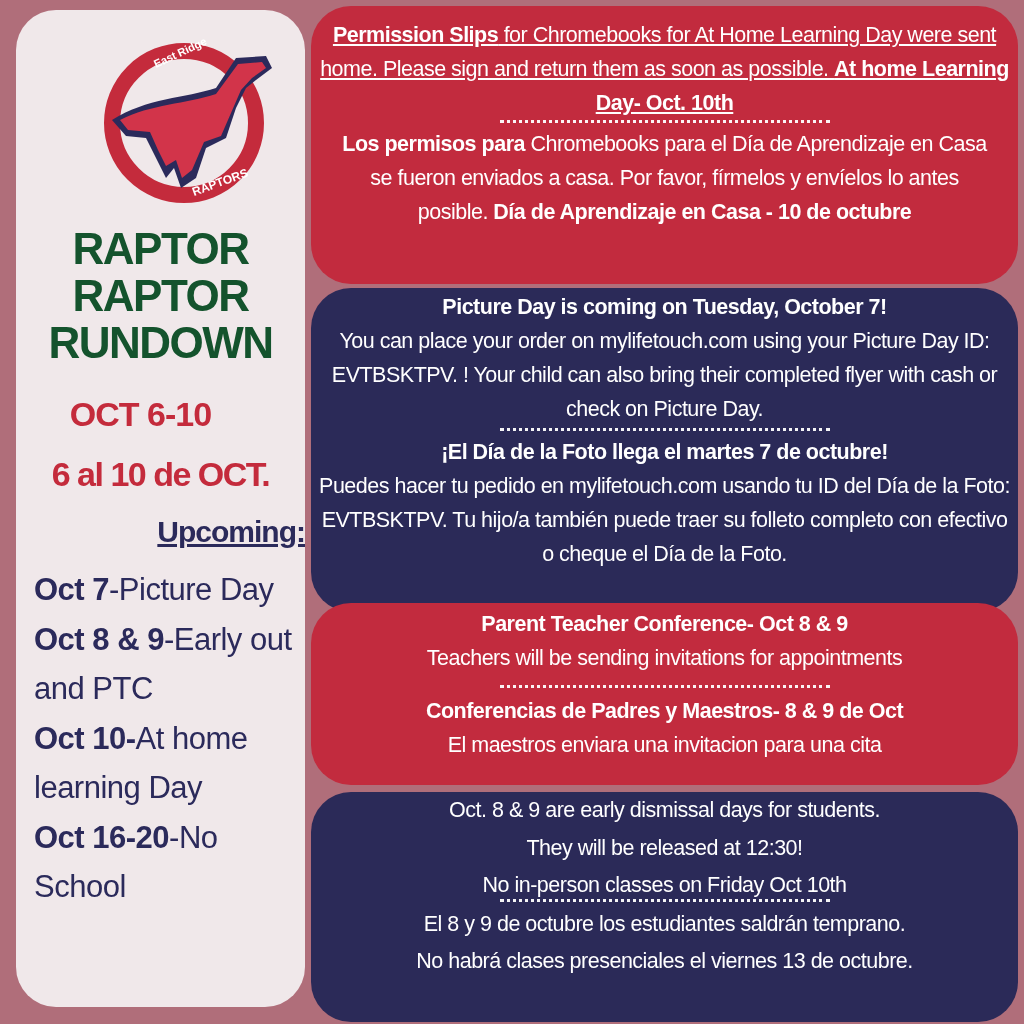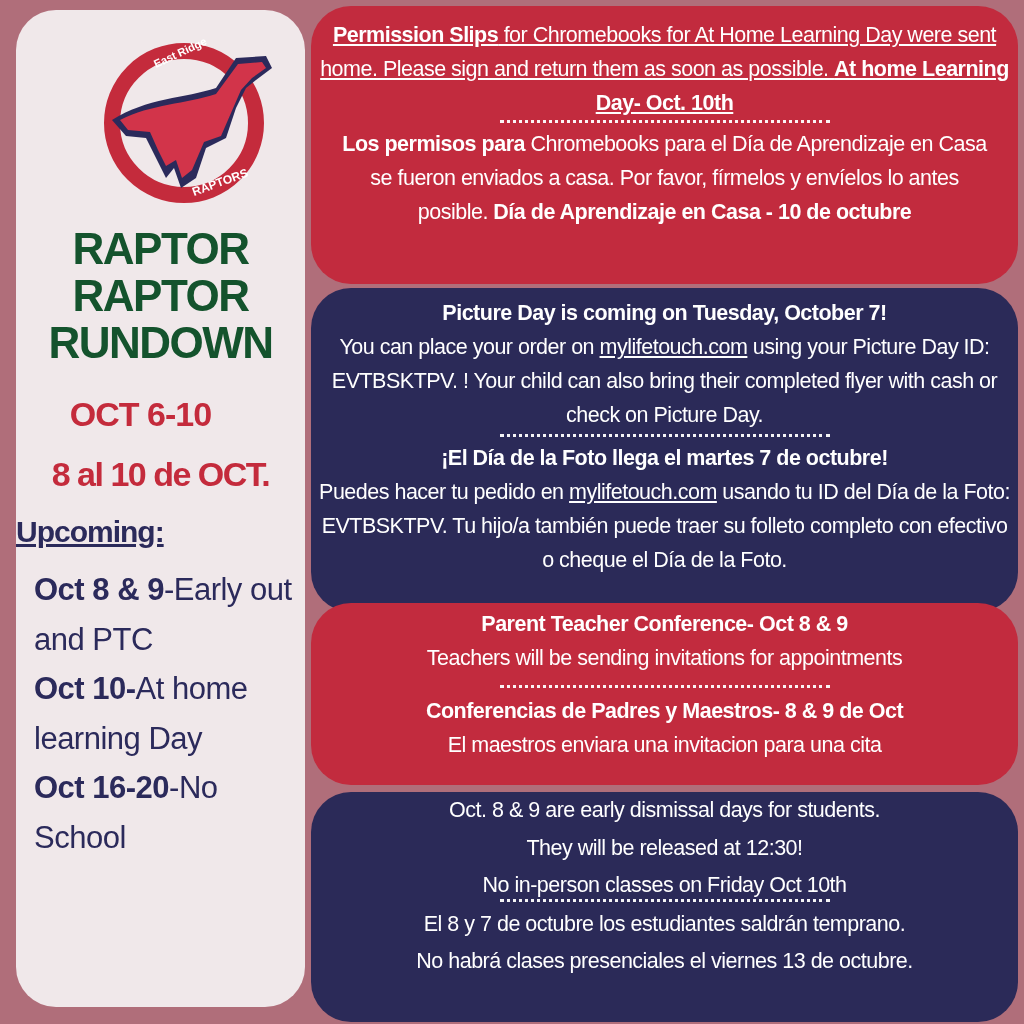--- a/index.html
+++ b/index.html
@@ -2,31 +2,31 @@
 <html><head>
 <meta charset="utf-8">
 <style>
   html,body{margin:0;padding:0;}
   body{width:1024px;height:1024px;background:#b06e7a;position:relative;overflow:hidden;font-family:"Liberation Sans","DejaVu Sans",sans-serif;}
   .left{position:absolute;left:16px;top:10px;width:289px;height:997px;background:#f0e8ea;border-radius:40px;box-sizing:border-box;}
   .logo{position:absolute;left:60px;top:18px;width:200px;height:180px;}
   .title{position:absolute;left:0;top:215px;width:289px;text-align:center;color:#14532d;font-weight:bold;font-size:44px;line-height:47px;letter-spacing:-1.5px;}
   .dates1{position:absolute;left:0;top:385px;width:249px;text-align:center;color:#c42b3c;font-weight:bold;font-size:34px;letter-spacing:-1px;}
   .dates2{position:absolute;left:0;top:445px;width:289px;text-align:center;color:#c42b3c;font-weight:bold;font-size:34px;letter-spacing:-1.5px;}
-  .upcoming{position:absolute;left:0;top:505px;width:289px;text-align:left;color:#2b2a5b;font-weight:bold;font-size:30px;text-decoration:underline;letter-spacing:-1px;}
+  .upcoming{position:absolute;left:0;top:505px;width:289px;text-align:right;color:#2b2a5b;font-weight:bold;font-size:30px;text-decoration:underline;letter-spacing:-1px;}
   .up-list{position:absolute;left:18px;top:555px;width:265px;color:#2b2a5b;font-size:31px;line-height:49.5px;letter-spacing:-0.5px;}
   .up-list b{font-weight:bold;}
   .card{position:absolute;left:311px;width:707px;border-radius:40px;box-sizing:border-box;color:#fff;text-align:center;font-size:21.5px;letter-spacing:-0.5px;}
   .red{background:#c22b3e;}
   .navy{background:#2b2a58;}
   .card b{font-weight:bold;}
   .dots{width:330px;margin:0 auto;border-top:3px dotted #fff;height:0;opacity:0.95;}
-  .u{text-decoration:underline;margin-top:28px;}
+  .u{margin-top:28px;}
   .c1{top:6px;height:278px;padding-top:12px;line-height:34px;}
-  .c2{top:288px;height:324px;padding-top:8px;line-height:34px;}
+  .c2{top:288px;height:324px;padding-top:2px;line-height:34px;}
   .c3{top:603px;height:182px;padding-top:4px;line-height:34px;}
   .c4{top:792px;height:230px;padding-top:0;line-height:37.5px;font-weight:normal;}
 </style>
 </head>
 <body>
 
 <div class="left">
   <div class="logo">
     <svg width="200" height="180" viewBox="0 0 200 180">
       <circle cx="108" cy="95" r="72" fill="none" stroke="#c42b3c" stroke-width="16"></circle>
@@ -36,24 +36,25 @@
       <text x="118" y="168" font-size="12" font-weight="bold" fill="#fff" font-family="Liberation Sans, sans-serif" transform="rotate(-20 118 168)">RAPTORS</text>
     </svg>
   </div>
 
   <div class="title">
     <div>RAPTOR</div>
     <div>RAPTOR</div>
     <div>RUNDOWN</div>
   </div>
   <div class="dates1">OCT 6-10</div>
-  <div class="dates2">8  al 10 de OCT.</div>
+  <div class="dates2">6  al 10 de OCT.</div>
   <div class="upcoming">Upcoming:</div>
 
   <div class="up-list">
+    <div><b>Oct 7</b><span>-Picture Day</span></div>
     <div><b>Oct 8 &amp; 9</b><span>-Early out and PTC</span></div>
     <div><b>Oct 10-</b><span>At home learning Day</span></div>
     <div><b>Oct 16-20</b><span>-No School</span></div>
   </div>
 </div>
 
 <div class="card red c1">
   <div style="padding:0 8px;text-decoration:underline;">
     <b>Permission Slips</b><span> for Chromebooks for At Home Learning Day were sent home. Please sign and return them as soon as possible. </span><b>At home Learning Day- Oct. 10th</b>
   </div>
@@ -81,15 +82,15 @@
   <div class="dots" style="margin:10px auto 6px;"></div>
   <div><b>Conferencias de Padres y Maestros- 8 &amp; 9 de Oct</b></div>
   <div>El maestros enviara una invitacion para una cita</div>
 </div>
 
 <div class="card navy c4">
   <div>Oct. 8 &amp; 9 are early dismissal days for students.</div>
   <div>They will be released at 12:30!</div>
   <div>No in-person classes on Friday Oct 10th</div>
   <div class="dots" style="margin:-6px auto 4px;"></div>
-  <div>El 8 y 7 de octubre los estudiantes saldrán temprano.</div>
+  <div>El 8 y 9 de octubre los estudiantes saldrán temprano.</div>
   <div>No habrá clases presenciales el viernes 13 de octubre.</div>
 </div>
 
 </body></html>

